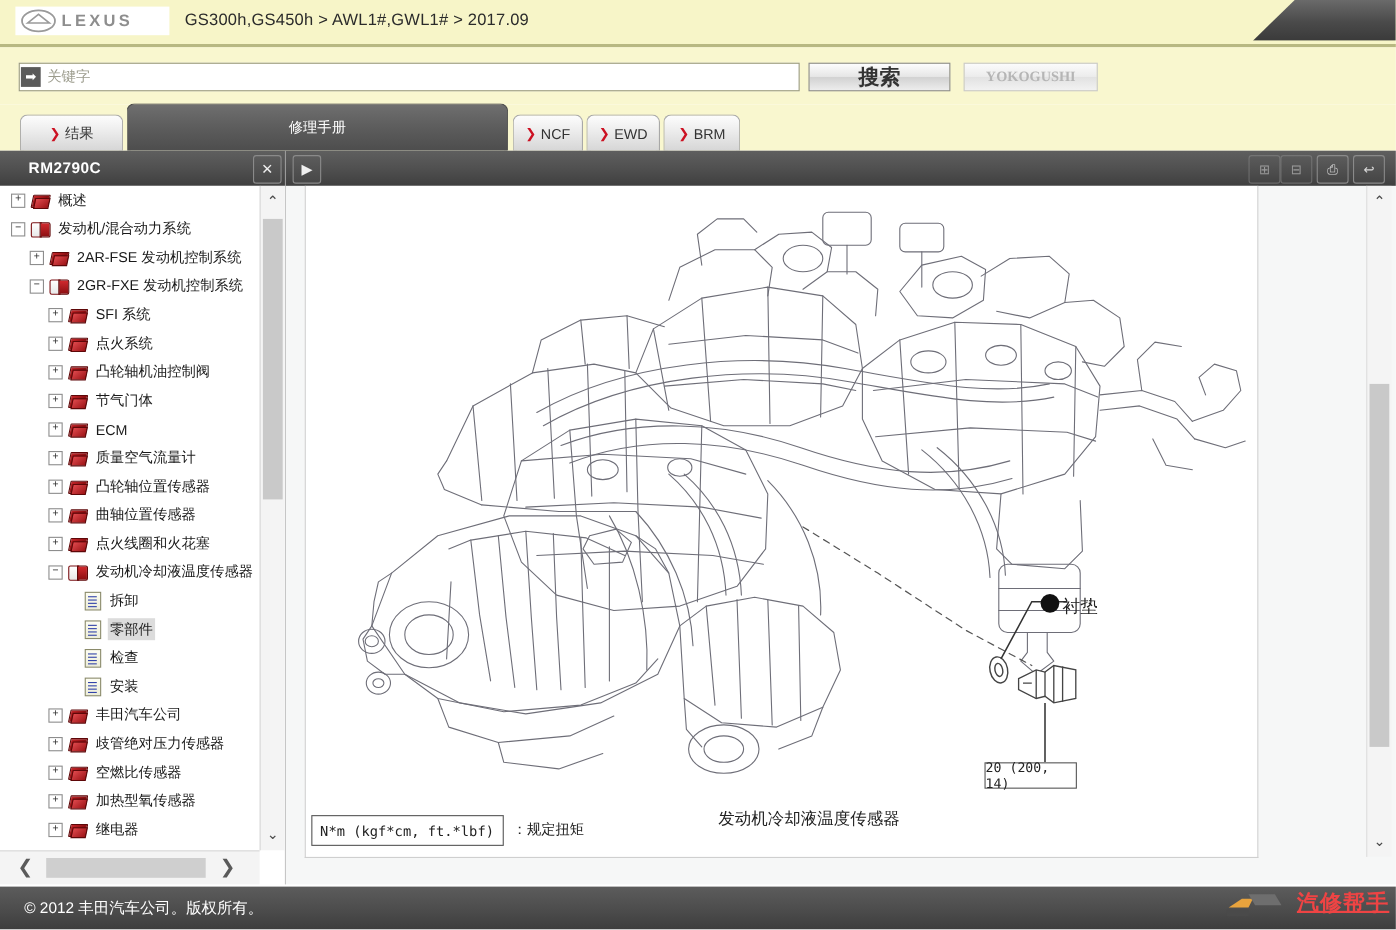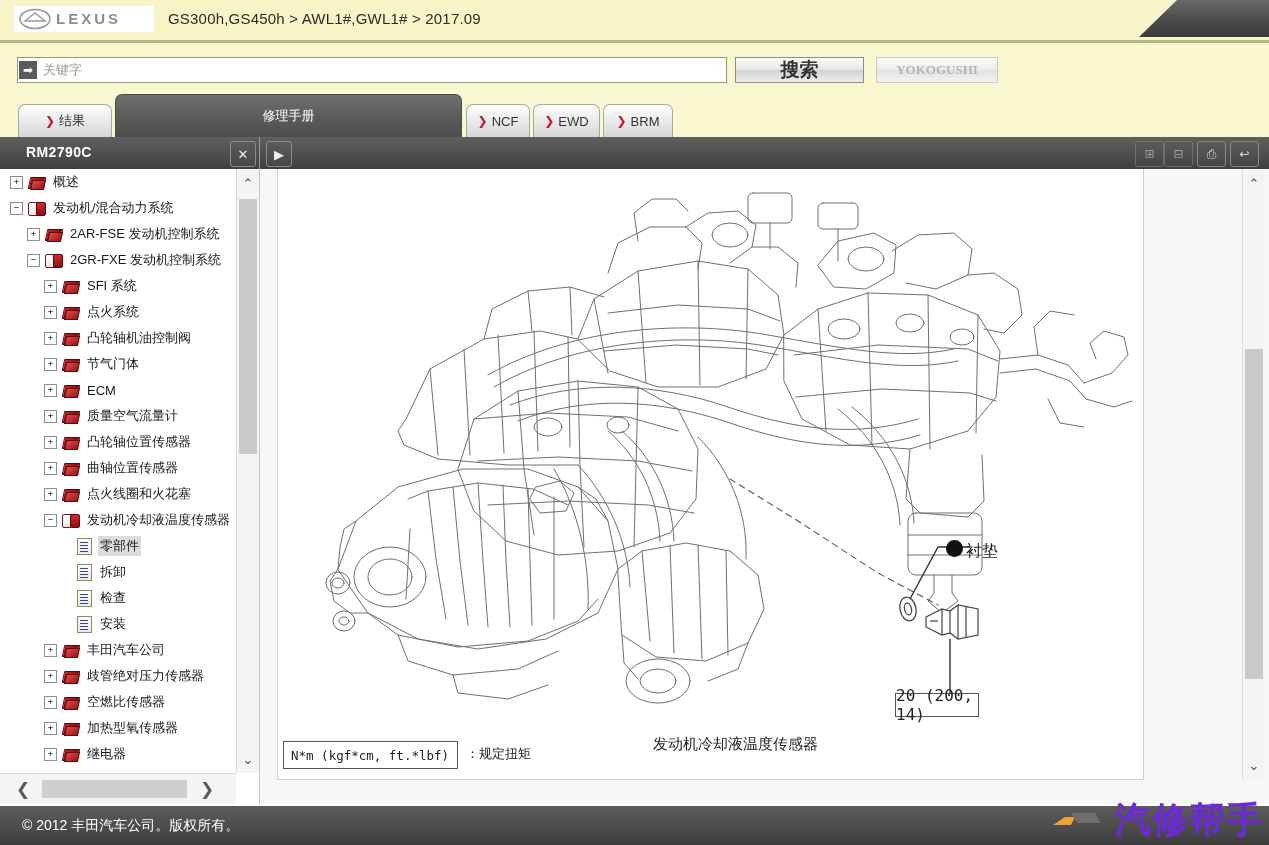--- a/index.html
+++ b/index.html
@@ -241,21 +241,21 @@
 
   
   .cn-lbl{position:absolute;font-family:"DejaVu Sans","Liberation Sans",sans-serif;
     font-size:16px;color:#222;white-space:nowrap;}
   #lbl-liner{left:688px;top:372px;}
   #lbl-sensor{left:375px;top:566px;font-size:15px;}
   #torque-box{
     position:absolute;left:617px;top:524px;width:82px;height:22px;
     border:1px solid #555;background:#fff;
     display:flex;align-items:center;justify-content:center;
-    font-family:"DejaVu Sans Mono","Liberation Mono",monospace;font-size:16px;color:#222;
+    font-family:"DejaVu Sans Mono","Liberation Mono",monospace;font-size:12px;color:#222;
   }
   #note-box{
     position:absolute;left:5px;top:572px;width:175px;height:28px;
     border:1px solid #555;background:#fff;
     display:flex;align-items:center;padding-left:7px;box-sizing:border-box;
     font-family:"DejaVu Sans Mono","Liberation Mono",monospace;font-size:12.5px;color:#222;
   }
   #note-text{
     position:absolute;left:188px;top:576px;font-size:13px;color:#222;
     font-family:Liberation Mono, monospace;white-space:nowrap;
@@ -276,21 +276,21 @@
   #watermark{
     position:absolute;right:6px;top:798px;height:44px;width:245px;
     display:flex;align-items:center;justify-content:flex-end;
     pointer-events:none;
   }
   #wm-mark{
     width:58px;height:30px;margin-right:6px;position:relative;
   }
   #wm-text{
     font-family:"DejaVu Sans","Liberation Sans",sans-serif;
-    font-size:36px;font-weight:bold;color:#6d28d9;letter-spacing:1px;
+    font-size:20px;font-weight:bold;color:#ef4444;letter-spacing:1px;text-decoration:underline;
     -webkit-text-stroke:0px;
   }
 </style>
 </head>
 <body>
 
 <div id="brandbar">
   <div class="logobox">
     <svg class="logo-svg" width="132" height="22" viewBox="0 0 132 22">
       <ellipse cx="17" cy="11" rx="15" ry="9.5" fill="none" stroke="#9a9a9a" stroke-width="1.6"></ellipse>
@@ -427,29 +427,29 @@
       <div class="tnode" style="padding-left: 44px;">
         <span class="expander">+</span>
         <span class="ico closed"></span>
         <span class="tlabel">点火线圈和火花塞</span>
       </div>
       <div class="tnode" style="padding-left: 44px;">
         <span class="expander">−</span>
         <span class="ico open"></span>
         <span class="tlabel">发动机冷却液温度传感器</span>
       </div>
+      <div class="tnode" style="padding-left: 61px;">
+        <span class="expander blank"></span>
+        <span class="ico page"></span>
+        <span class="tlabel">拆卸</span>
+      </div>
       <div class="tnode sel" style="padding-left: 61px;">
         <span class="expander blank"></span>
         <span class="ico page"></span>
         <span class="tlabel">零部件</span>
-      </div>
-      <div class="tnode" style="padding-left: 61px;">
-        <span class="expander blank"></span>
-        <span class="ico page"></span>
-        <span class="tlabel">拆卸</span>
       </div>
       <div class="tnode" style="padding-left: 61px;">
         <span class="expander blank"></span>
         <span class="ico page"></span>
         <span class="tlabel">检查</span>
       </div>
       <div class="tnode" style="padding-left: 61px;">
         <span class="expander blank"></span>
         <span class="ico page"></span>
         <span class="tlabel">安装</span>

